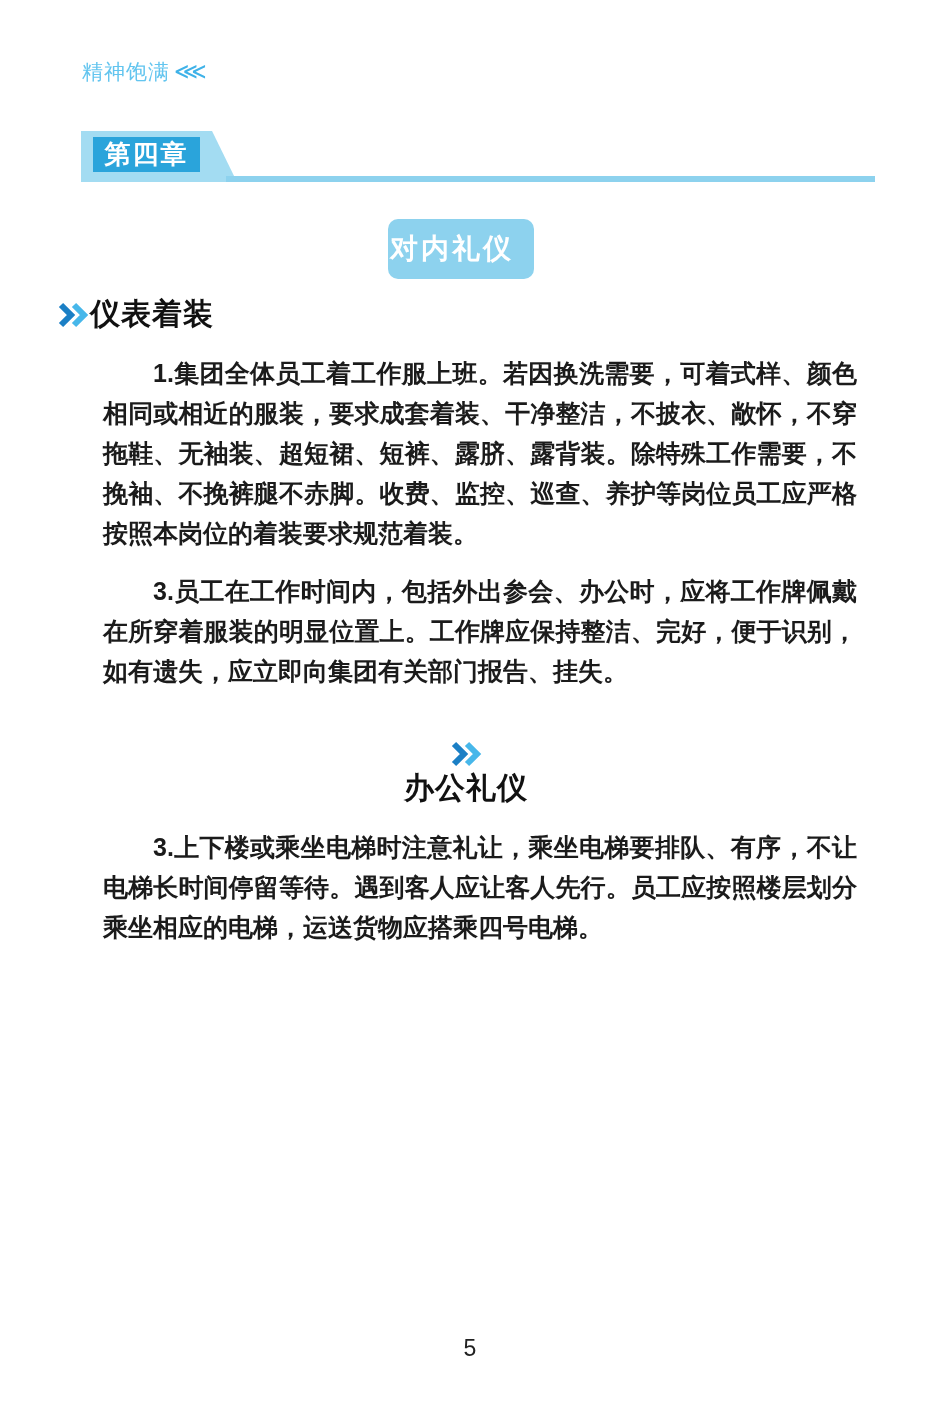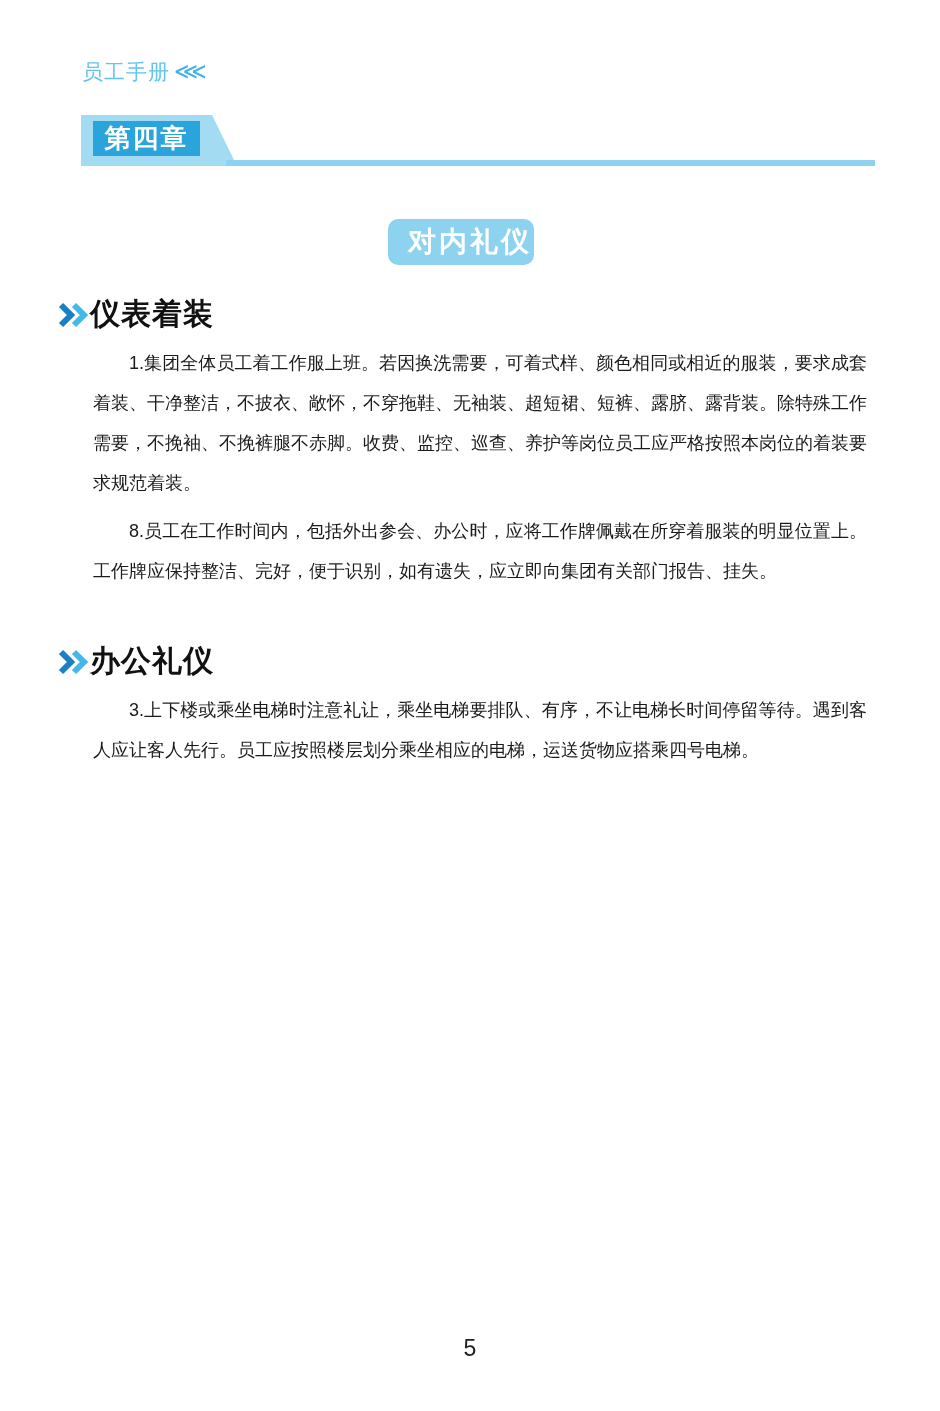--- a/index.html
+++ b/index.html
@@ -26,21 +26,21 @@
     font-size:21px;letter-spacing:1px;
     color:var(--header-text-blue);
   }
   .doc-header .arrows{
     color:#3fb2e8;font-size:23px;margin-left:4px;
     letter-spacing:-2px;
   }
 
   
   .chapter-banner{
-    position:absolute;top:115px;left:0;width:940px;height:51px;
+    position:absolute;top:131px;left:0;width:940px;height:51px;
   }
   .banner-poly{
     position:absolute;left:81px;top:0;width:156px;height:51px;
     background:var(--light-blue);
     clip-path:polygon(0 0,84% 0,100% 100%,0 100%);
   }
   .banner-underline{
     position:absolute;left:226px;bottom:0;width:649px;height:6px;
     background:var(--badge-blue);
   }
@@ -52,23 +52,23 @@
   }
   .chapter-title{
     position:absolute;left:247px;top:50%;transform:translateY(-54%);
     margin:0;font-size:43px;font-weight:bold;letter-spacing:9px;
     color:var(--title-blue);white-space:nowrap;
   }
 
   
   .section-tag{
     position:absolute;top:219px;left:388px;
-    min-width:146px;height:46px;box-sizing:border-box;
+    min-width:146px;height:60px;box-sizing:border-box;
     background:var(--badge-blue);border-radius:10px;
-    display:flex;align-items:center;justify-content:flex-end;
+    display:flex;align-items:center;justify-content:flex-start;
     color:#ffffff;font-size:28px;font-weight:bold;letter-spacing:3px;
     padding:0 2px;
   }
 
   main{
     position:absolute;top:294px;left:85px;width:790px;
   }
   .sec-heading{
     display:flex;align-items:center;gap:1px;
     margin-left:-28px;margin-bottom:8px;
@@ -76,38 +76,39 @@
   .sec-heading h2{
     margin:0;font-size:30px;font-weight:bold;color:#111111;
     letter-spacing:1px;
   }
   .chev-icon{width:32px;height:26px;flex:0 0 auto;}
   .chev-icon polyline{fill:none;stroke-width:6;stroke-linejoin:miter;}
   .chev-icon .c1{stroke:#1b7fc5;}
   .chev-icon .c2{stroke:#47b7ea;}
 
   .para{
-    margin:8px;font-size:18px;line-height:40px;
+    margin:18px;font-size:25px;line-height:40px;
     text-align:justify;text-justify:inter-ideograph;
     color:var(--body-text);
+    font-weight:bold;
   }
   .para.indent{text-indent:2em;}
 
-  section + section .sec-heading{margin-top:50px;}
+  section + section .sec-heading{margin-top:50px;flex-direction:column;}
 
   .page-number{
     position:absolute;top:1335px;left:0;width:940px;
     text-align:center;font-size:23px;color:#222222;
   }
 </style>
 </head>
 <body>
 
 <header class="doc-header">
-  <span>员工手册</span><span class="arrows">⋘</span>
+  <span>精神饱满</span><span class="arrows">⋘</span>
 </header>
 
 <div class="chapter-banner">
   <div class="banner-poly"></div>
   <div class="banner-underline"></div>
   <div class="chapter-number-box">
     <span>第四章</span>
   </div>
 </div>
 
@@ -119,21 +120,21 @@
 
   <section>
     <div class="sec-heading">
       <svg class="chev-icon" viewBox="0 0 32 26" aria-hidden="true">
         <polyline class="c1" points="4,3 14,13 4,23"></polyline>
         <polyline class="c2" points="17,3 27,13 17,23"></polyline>
       </svg>
       <h2>仪表着装</h2>
     </div>
     <p class="para indent">1.集团全体员工着工作服上班。若因换洗需要，可着式样、颜色相同或相近的服装，要求成套着装、干净整洁，不披衣、敞怀，不穿拖鞋、无袖装、超短裙、短裤、露脐、露背装。除特殊工作需要，不挽袖、不挽裤腿不赤脚。收费、监控、巡查、养护等岗位员工应严格按照本岗位的着装要求规范着装。</p>
-    <p class="para indent">8.员工在工作时间内，包括外出参会、办公时，应将工作牌佩戴在所穿着服装的明显位置上。工作牌应保持整洁、完好，便于识别，如有遗失，应立即向集团有关部门报告、挂失。</p>
+    <p class="para indent">3.员工在工作时间内，包括外出参会、办公时，应将工作牌佩戴在所穿着服装的明显位置上。工作牌应保持整洁、完好，便于识别，如有遗失，应立即向集团有关部门报告、挂失。</p>
   </section>
 
   <section>
     <div class="sec-heading">
       <svg class="chev-icon" viewBox="0 0 32 26" aria-hidden="true">
         <polyline class="c1" points="4,3 14,13 4,23"></polyline>
         <polyline class="c2" points="17,3 27,13 17,23"></polyline>
       </svg>
       <h2>办公礼仪</h2>
     </div>

